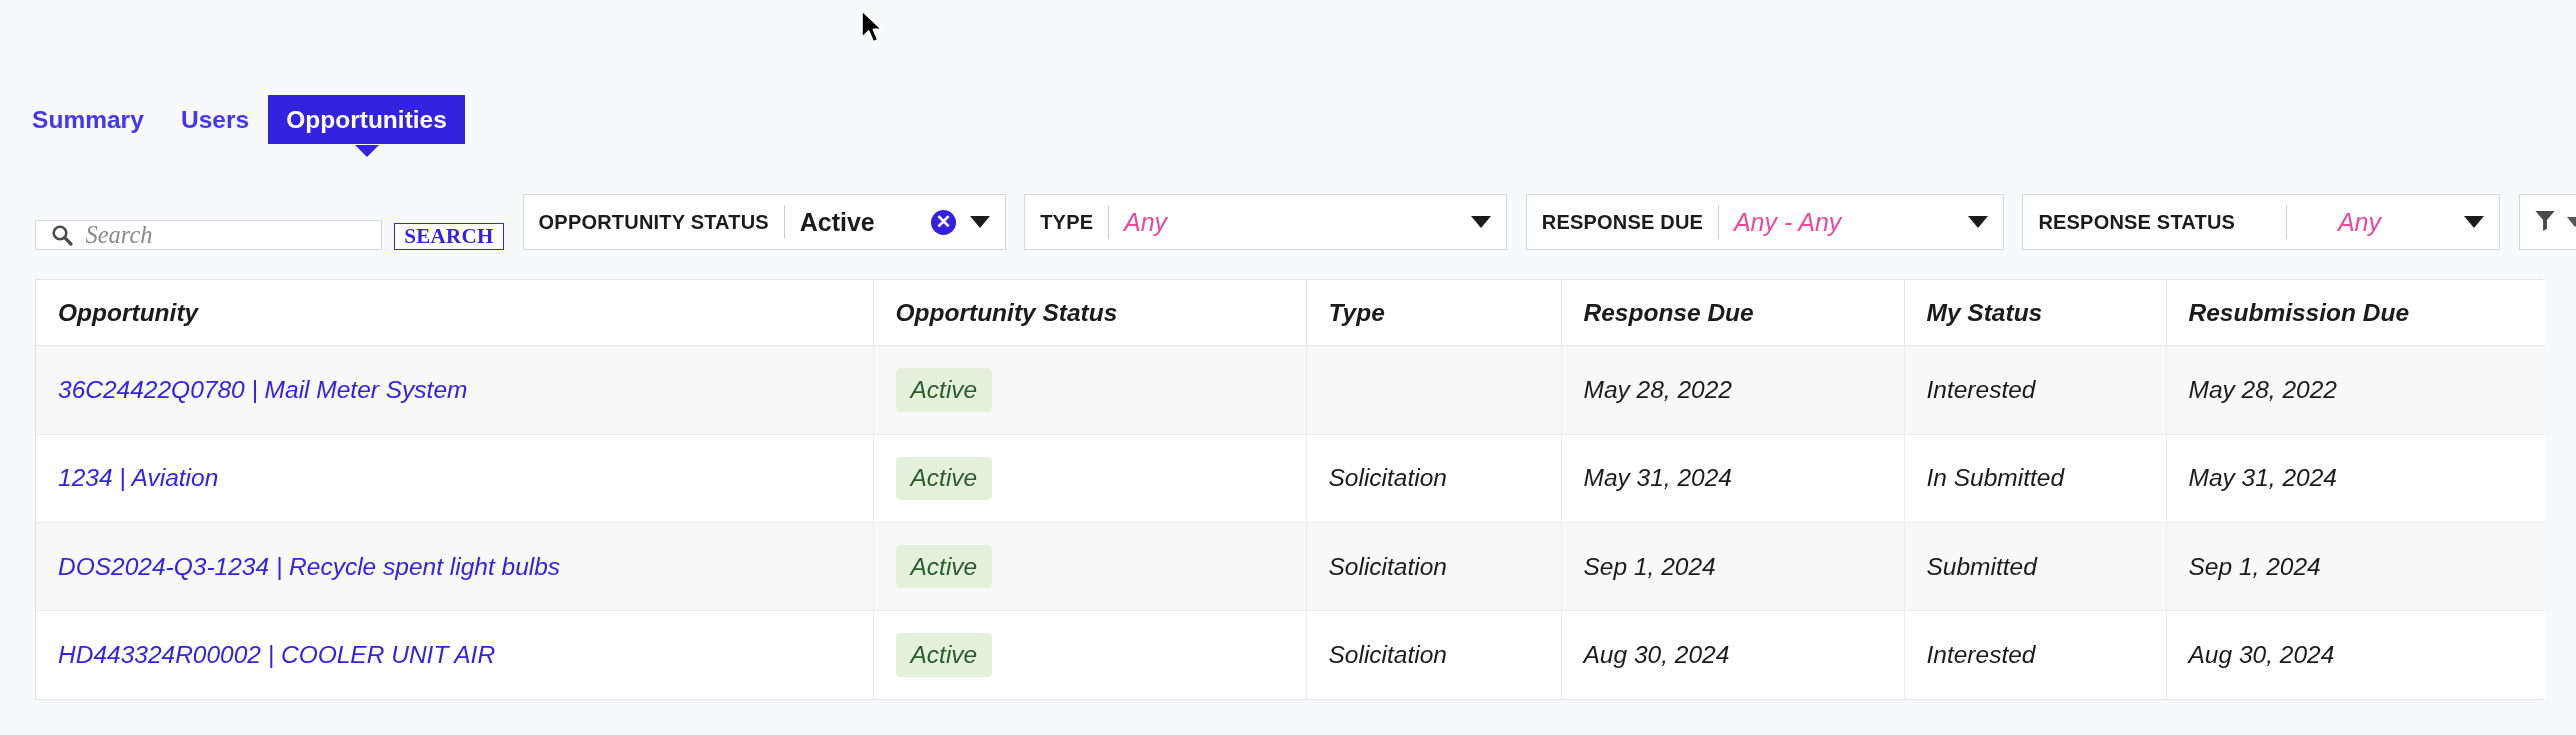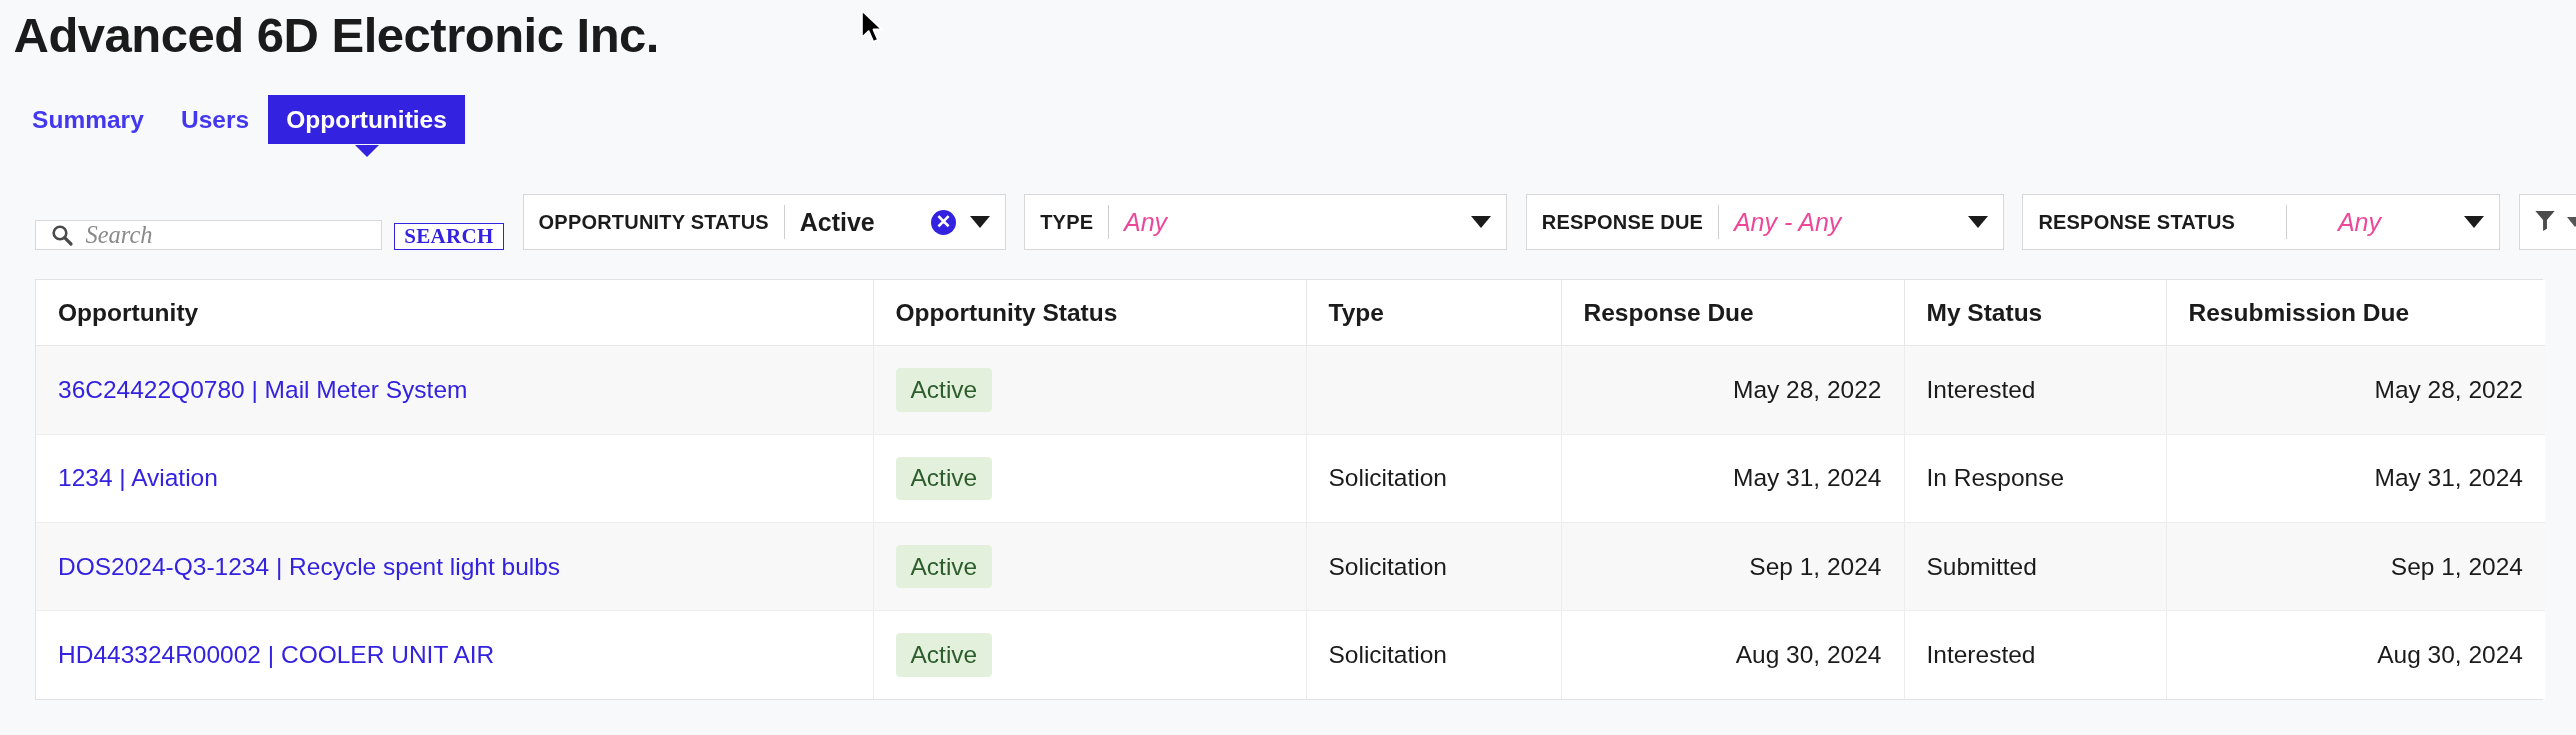--- a/index.html
+++ b/index.html
@@ -198,20 +198,21 @@
     left: 35px;
     top: 279px;
     width: 2508px;
     border: 0.8px solid #e2e2e2;
     background: #ffffff;
   }
   table.opps {
     width: 100%;
     border-collapse: collapse;
     table-layout: fixed;
+    font-style: italic;
   }
   table.opps th {
     font-size: 24.5px;
     font-weight: bold;
     color: #1b1b1b;
     text-align: left;
     padding: 18.6px 22px;
     background: #ffffff;
     border-right: 0.8px solid #e6e6e6;
     border-bottom: 0.8px solid #e6e6e6;
@@ -227,21 +228,21 @@
     vertical-align: middle;
     white-space: nowrap;
     overflow: hidden;
     text-overflow: ellipsis;
   }
   table.opps td:last-child { border-right: none; }
   table.opps tbody tr:nth-child(odd) td { background: #f8f8f8; }
   table.opps tbody tr:nth-child(even) td { background: #ffffff; }
   table.opps tbody tr:last-child td { border-bottom: none; }
 
-  .ta-right { text-align: right; }
+  .ta-right { text-align: left; }
 
   .col-opp     { width: 837px; }
   .col-status  { width: 433px; }
   .col-type    { width: 255px; }
   .col-resp    { width: 343px; }
   .col-my      { width: 262px; }
   .col-resub   { width: 379px; }
 
   .opp-link {
     color: #3322e0;
@@ -265,21 +266,20 @@
     width: 29px;
     height: 37px;
     pointer-events: none;
   }
 </style>
 </head>
 <body>
 
 <div class="page">
 
-  <div class="page-title">Advanced 6D Electronic Inc.</div>
 
   <div class="tab-bar">
     <div class="tab">Summary</div>
     <div class="tab">Users</div>
     <div class="tab active">Opportunities</div>
   </div>
 
   <div class="filter-bar">
 
     <div class="search-wrap">
@@ -370,21 +370,21 @@
         </tr>
         <tr>
           <td>
             <a class="opp-link" href="#">1234 | Aviation</a>
           </td>
           <td>
             <span class="badge-active">Active</span>
           </td>
           <td>Solicitation</td>
           <td class="ta-right">May 31, 2024</td>
-          <td>In Response</td>
+          <td>In Submitted</td>
           <td class="ta-right">May 31, 2024</td>
         </tr>
         <tr>
           <td>
             <a class="opp-link" href="#">DOS2024-Q3-1234 | Recycle spent light bulbs</a>
           </td>
           <td>
             <span class="badge-active">Active</span>
           </td>
           <td>Solicitation</td>

